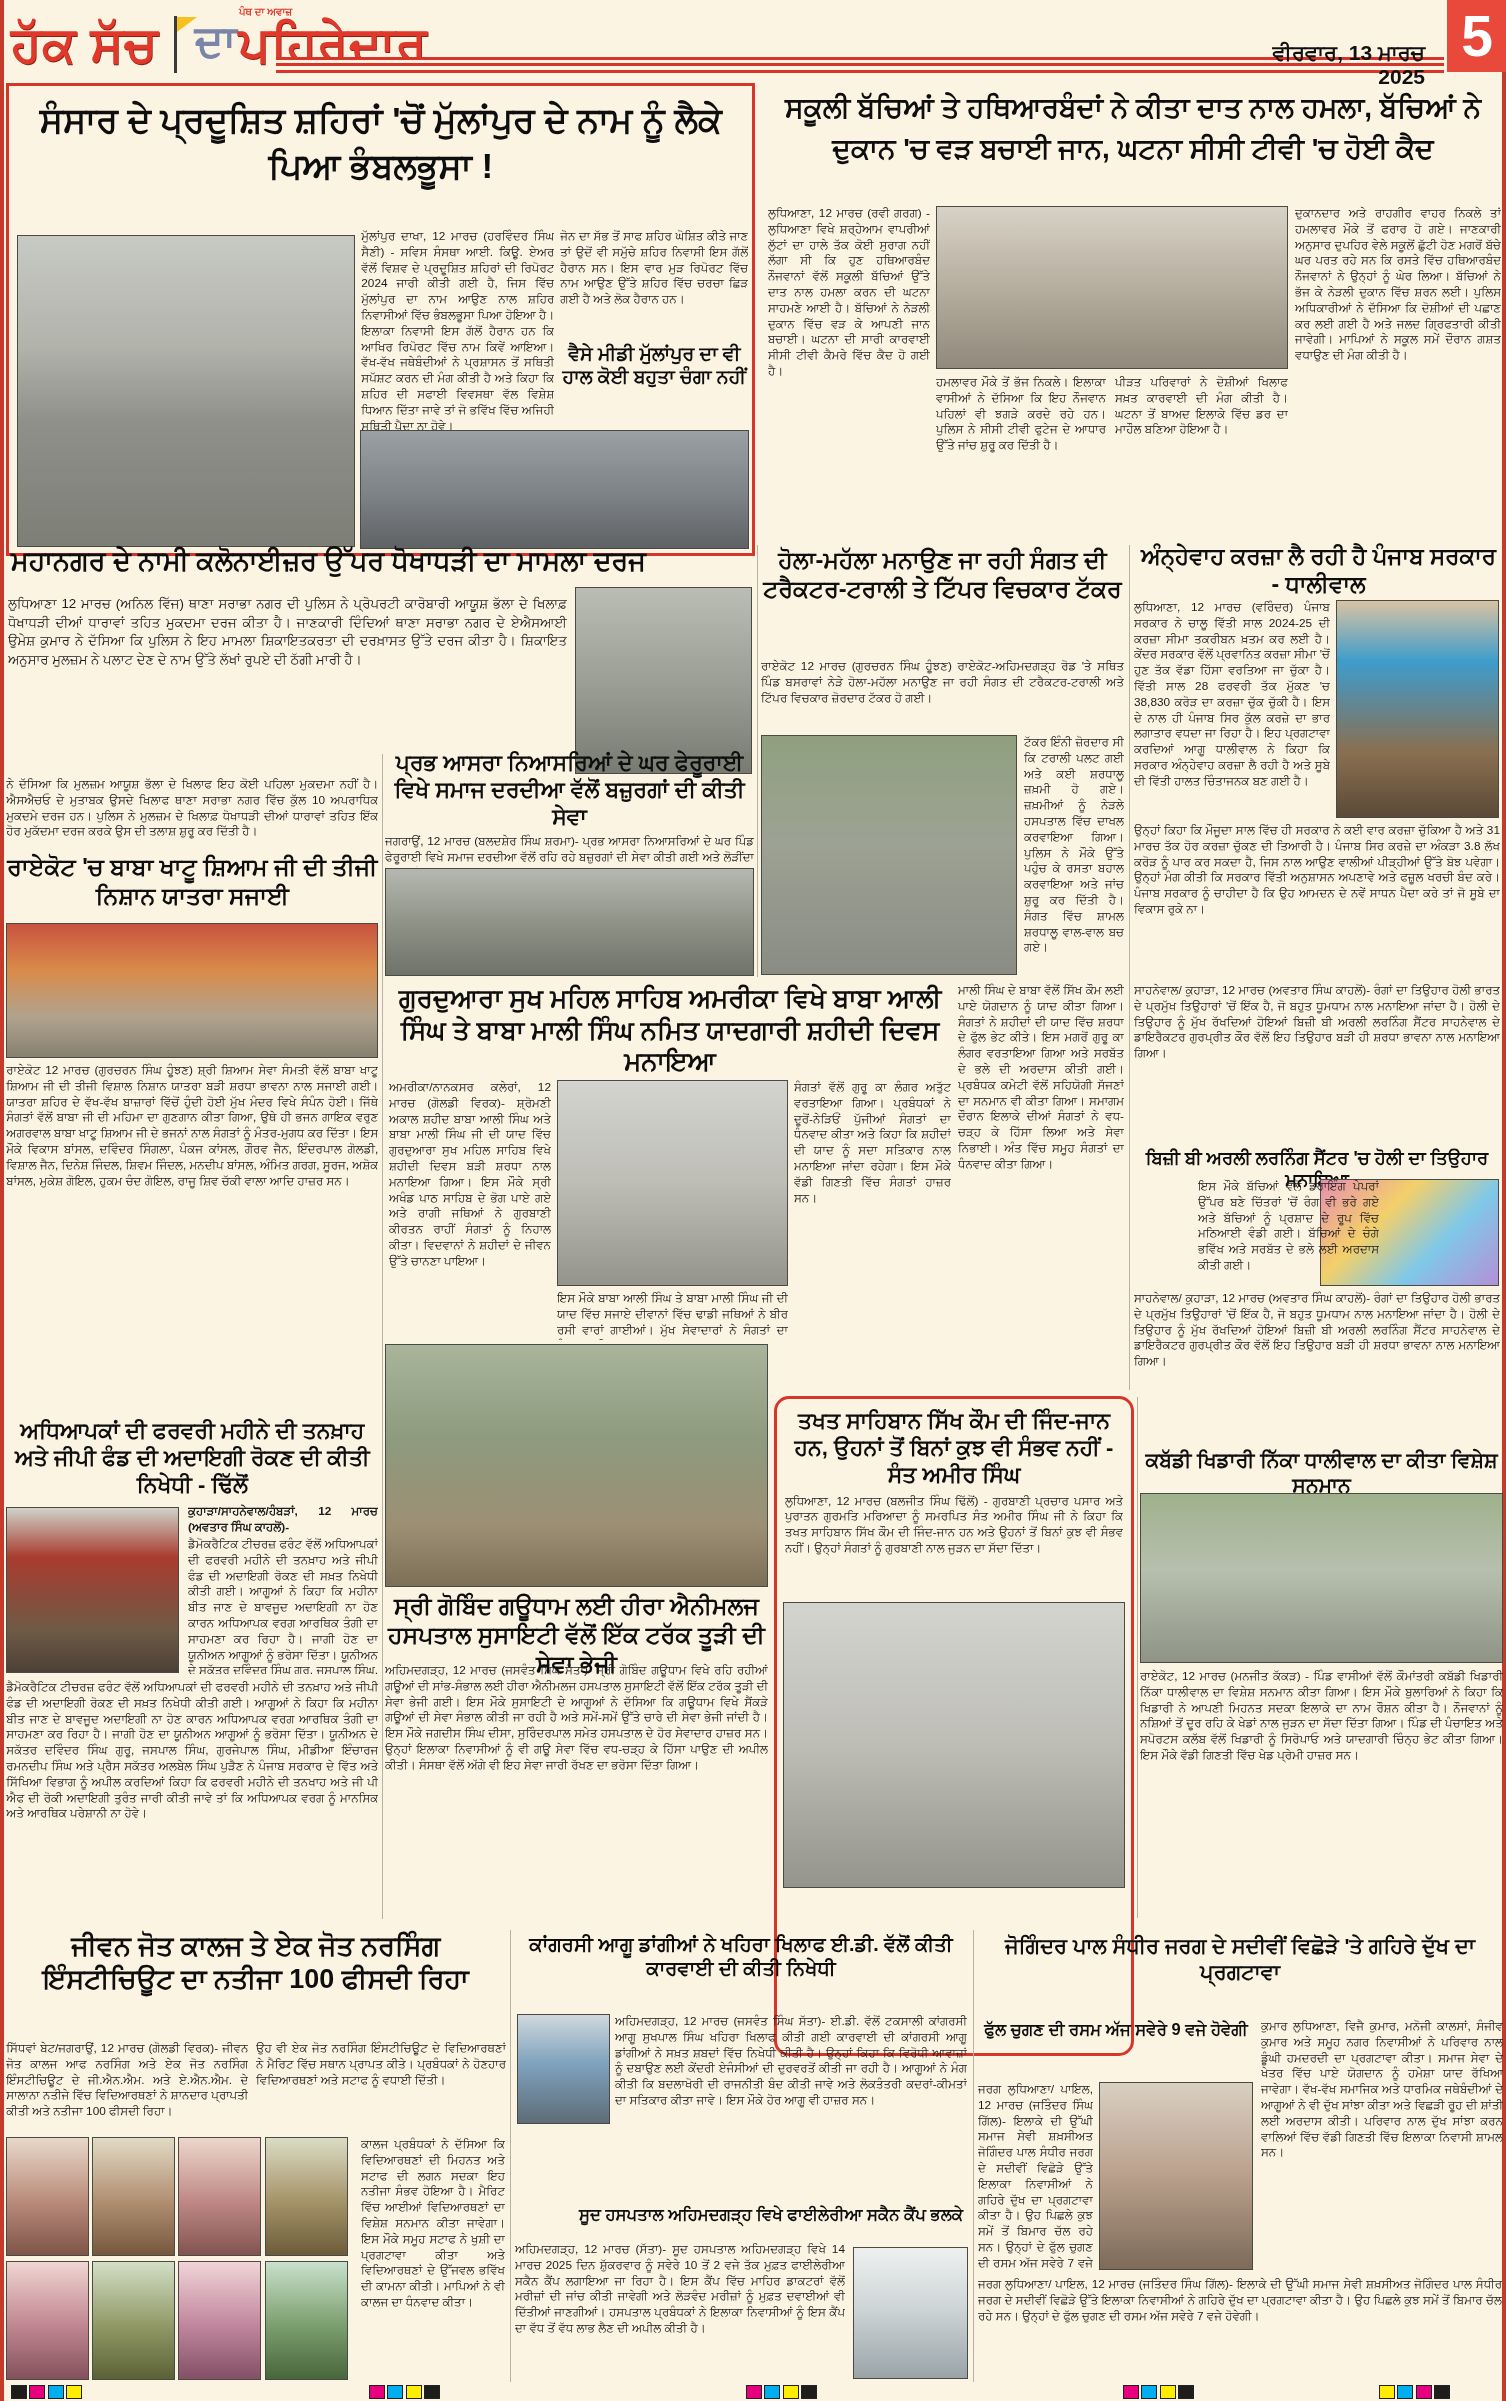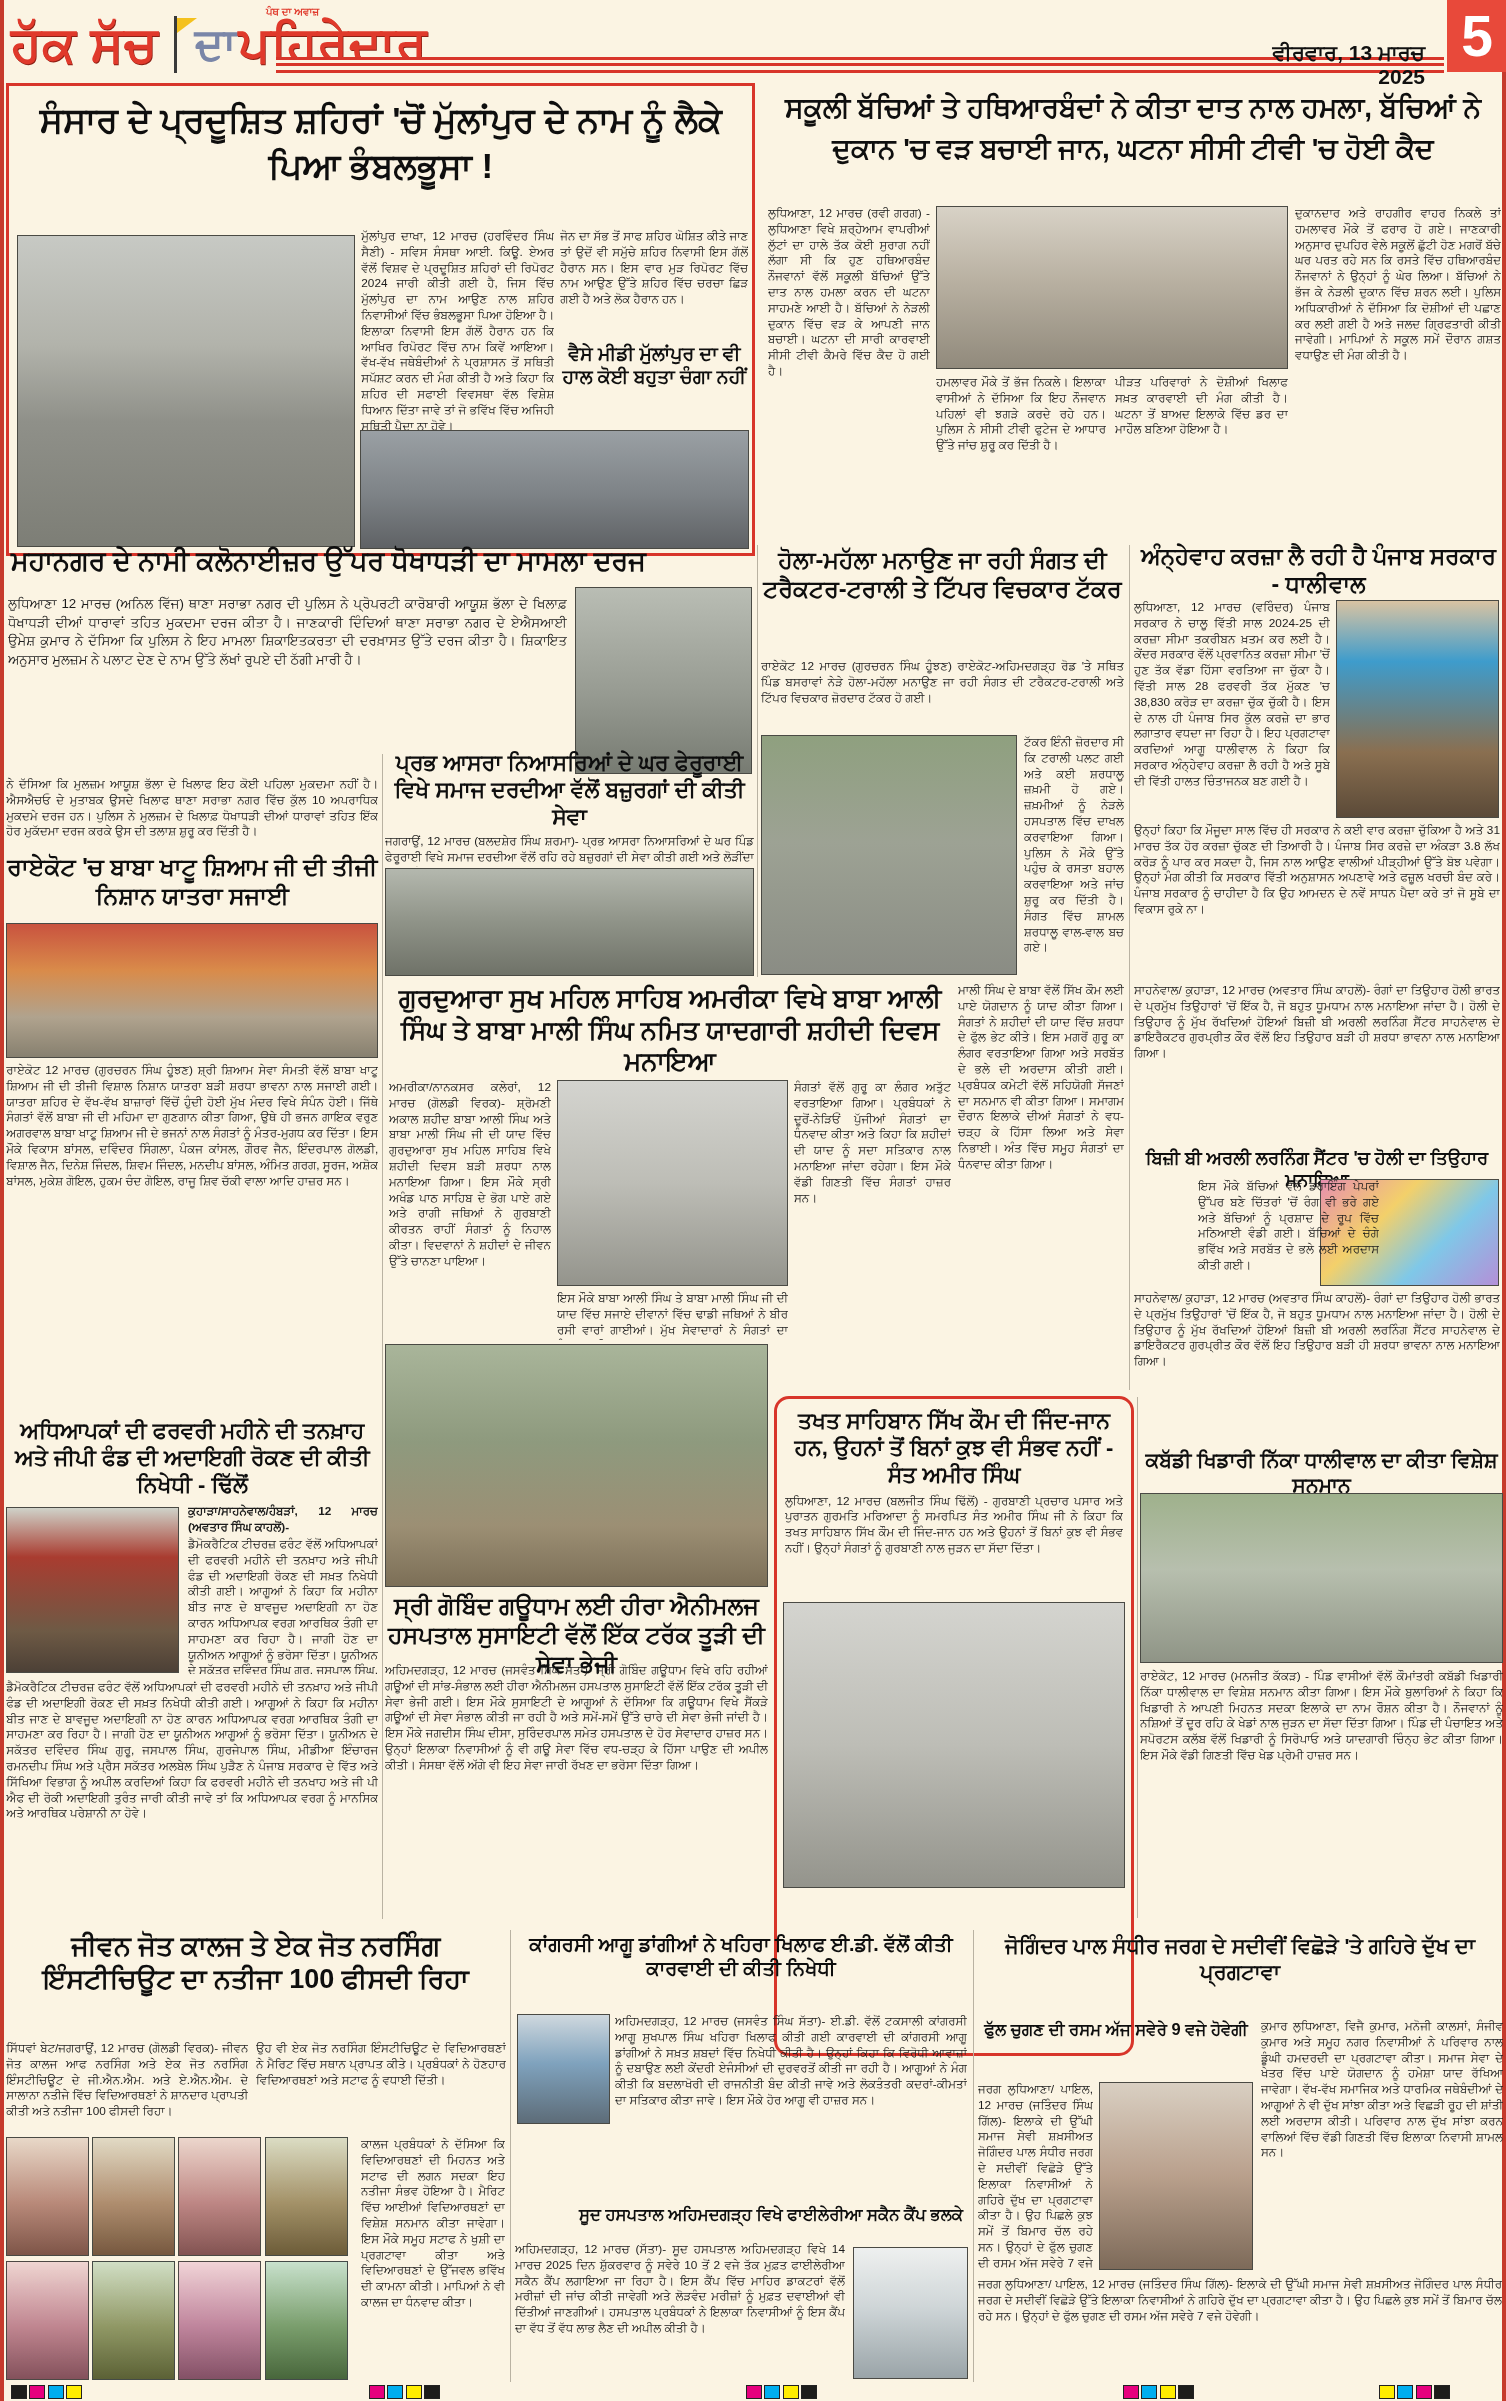--- a/index.html
+++ b/index.html
@@ -27,38 +27,38 @@
   .ph-student{background:linear-gradient(180deg,#e8d8c8 0%,#b98a7a 55%,#7e5548 100%);}
   .ph-portrait-blue{background:linear-gradient(180deg,#cfd8de 0%,#7fa2bd 45%,#5d6c78 100%);}
   .ph-doctor{background:linear-gradient(180deg,#eef0ef 0%,#cfd6d8 45%,#9aa4a8 100%);}
   .ph-elder-portrait{background:linear-gradient(180deg,#d9cfc2 0%,#b9a08c 50%,#7d6a59 100%);}
   .vrule{position:absolute;width:0.8px;background:#b9b2a2;}
   .redbox{border:3.1px solid #d8352a;box-sizing:border-box;}
   .byline{font-weight:700;}
   .marks{position:absolute;display:flex;gap:2.4px;}
   .marks span{width:14px;height:11.8px;display:block;border:0.8px solid #222;}
   .m1{background:#e6007e;} .m2{background:#00aeef;} .m3{background:#ffed00;} .m4{background:#1d1d1b;}
-  .logo-line{display:flex;align-items:center;gap:2px;}
+  .logo-line{display:flex;align-items:flex-start;gap:2px;}
   .logo-red{color:#e0392b;font-weight:800;font-size:49px;letter-spacing:0.8px;text-shadow:0.8px 0.8px 0 #8c1f14;}
   .logo-grey{color:#7a86a8;font-weight:800;font-size:44px;}
   .flag{position:relative;width:33px;height:57px;}
   .flag .pole{position:absolute;left:14px;top:0;width:3.1px;height:57px;background:#3a3a3a;}
   .flag .cloth{position:absolute;left:17.3px;top:1.6px;width:0;height:0;border-top:15.7px solid #f4c11e;border-right:20.4px solid transparent;}
   .rules3{background:repeating-linear-gradient(180deg,#d8352a 0 3.1px,#fbf4e3 3.1px 6.3px);}
 </style>
 </head>
 <body>
 
 <div id="paper">
 
   <div class="edge" style="left:0;"></div>
   <div class="edge" style="right:0;"></div>
 
   <div class="abs" style="left:11px;top:4.7px;">
-    <div class="abs" style="left:228px;top:1.6px;color:#e0392b;font-size:10.2px;font-weight:700;margin-left:27px;">ਪੰਥ ਦਾ ਅਵਾਜ਼</div>
+    <div class="abs" style="left:228px;top:1.6px;color:#e0392b;font-size:10.2px;font-weight:700;">ਪੰਥ ਦਾ ਅਵਾਜ਼</div>
     <div class="logo-line" style="margin-top:11px;">
       <span class="logo-red">ਹੱਕ ਸੱਚ</span>
       <span class="flag">
           <span class="pole"></span>
           <span class="cloth"></span>
         </span>
       <span class="logo-grey">ਦਾ</span>
       <span class="logo-red">ਪਹਿਰੇਦਾਰ</span>
     </div>
   </div>

